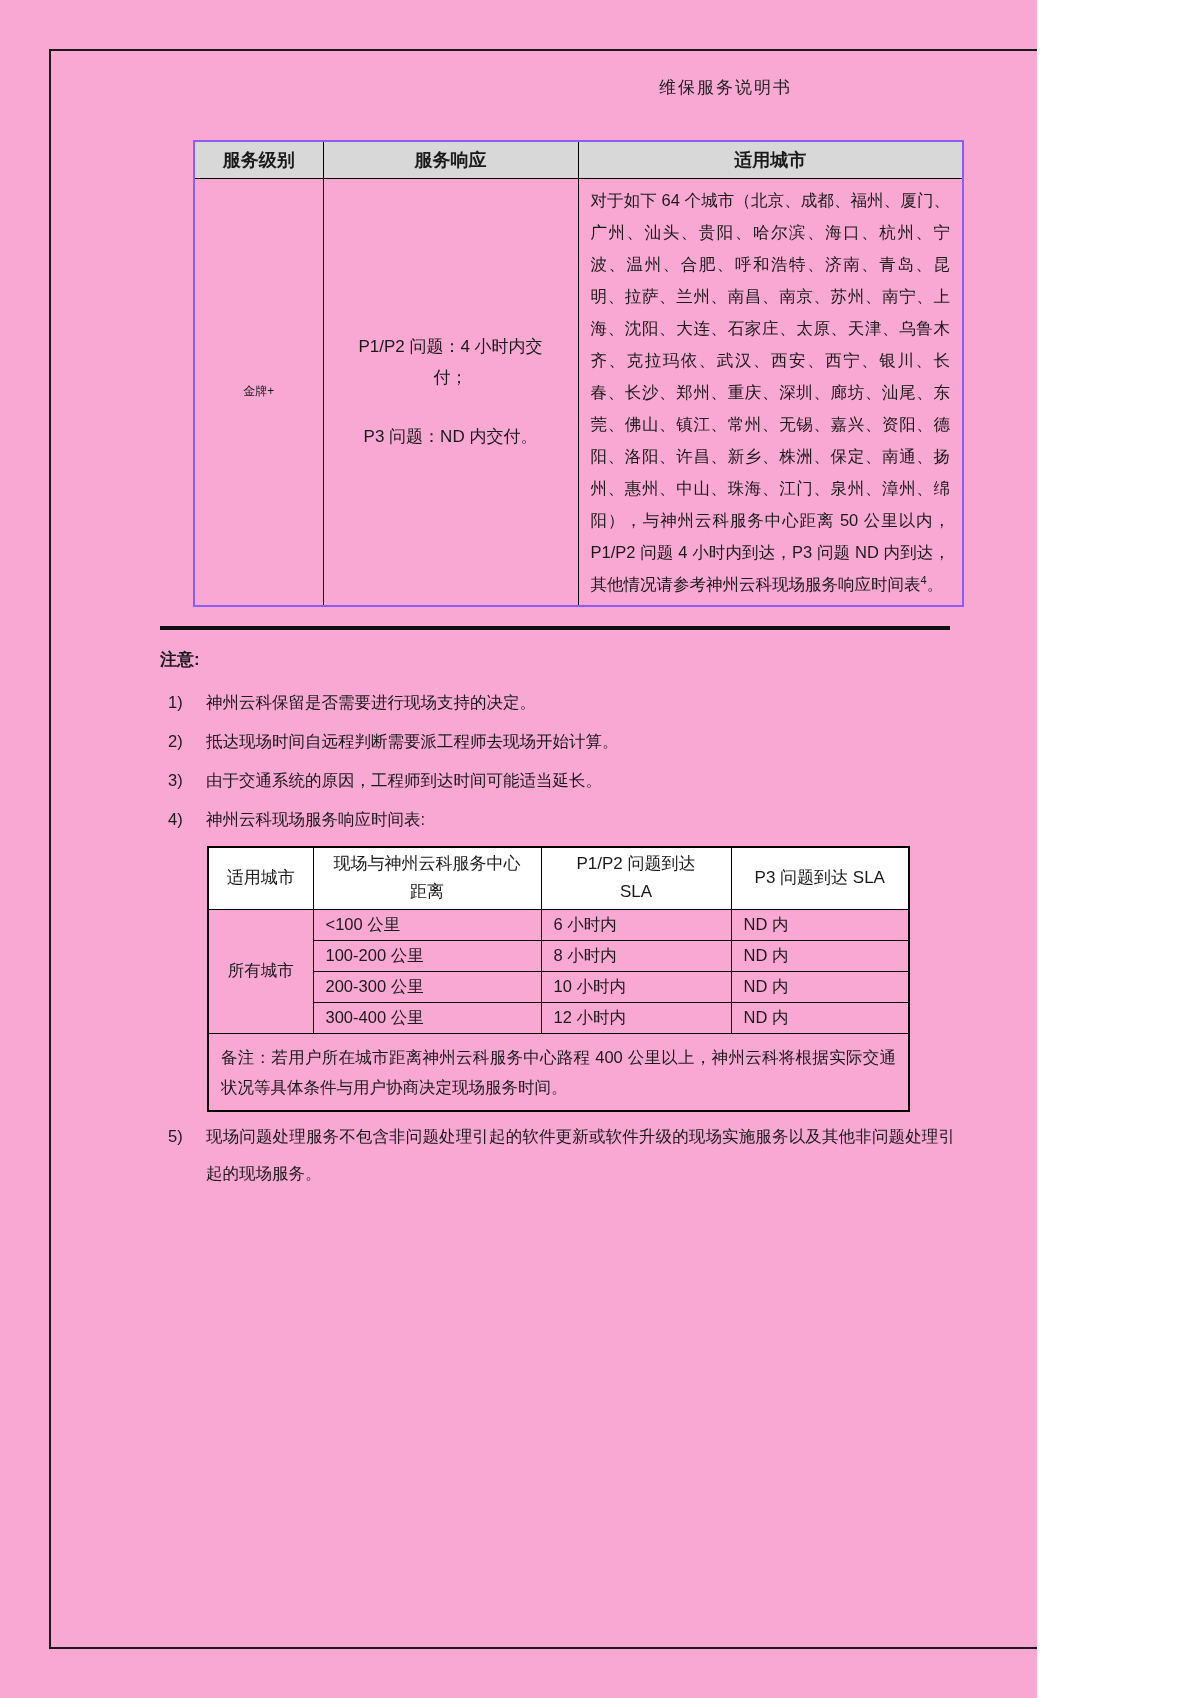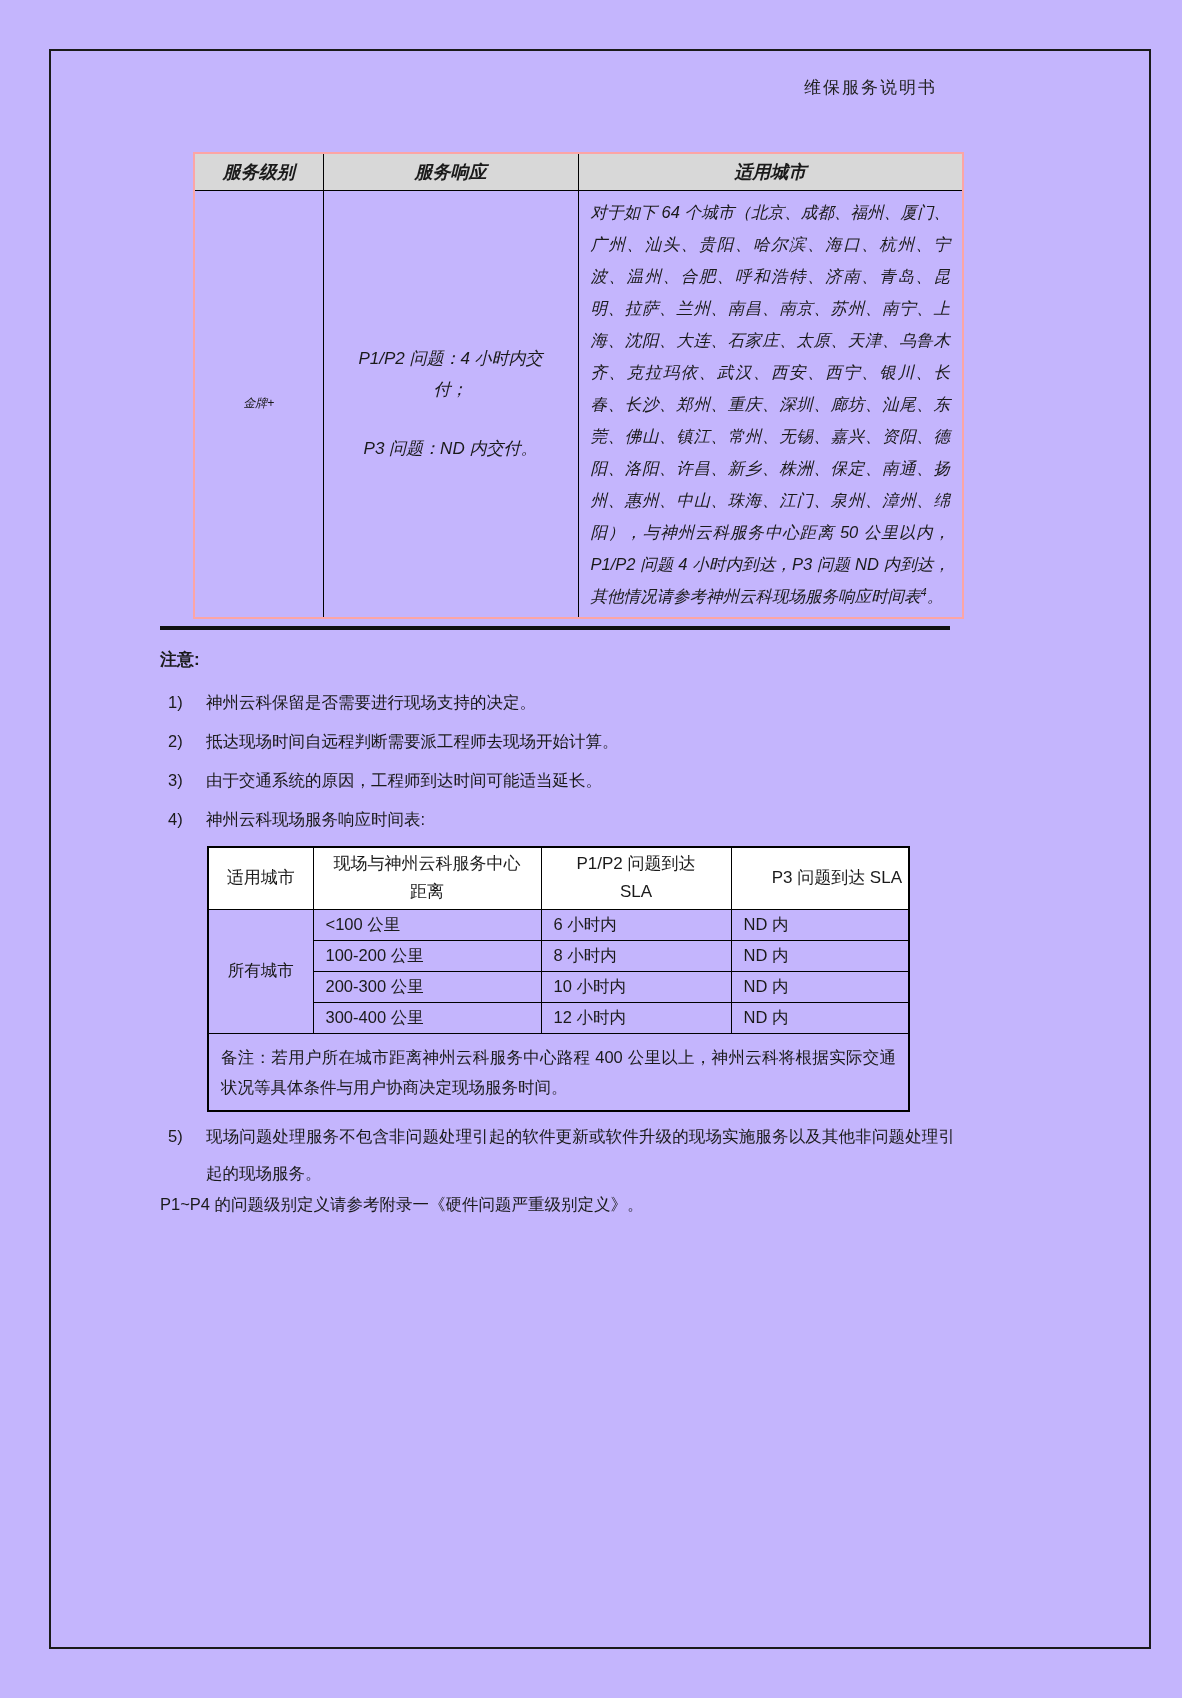--- a/index.html
+++ b/index.html
@@ -1,39 +1,38 @@
 <!DOCTYPE html>
 <html><head>
 <meta charset="utf-8">
 <style>
   html,body { margin:0; padding:0; background:#ffffff; }
   body {
     width:1200px; height:1698px;
     font-family:"Liberation Sans","DejaVu Sans",sans-serif;
     color:#1a1a1a;
   }
-  .page { position:relative; width:1182px; height:1698px; background:#c4b5fd; overflow:hidden; }
+  .page { position:relative; width:1037px; height:1698px; background:#f9a8d4; overflow:hidden; }
 
   .page-border {
     position:absolute; left:49px; top:49px; width:1102px; height:1600px;
     border:2px solid #1a1a1a; box-sizing:border-box;
   }
 
   .doc-header {
     position:absolute; top:76px; right:245px;
     font-family:"Liberation Serif","DejaVu Serif",serif;
     font-size:17px; letter-spacing:2px; color:#222;
   }
 
   
   .t1 {
-    position:absolute; left:193px; top:152px; width:769px;
+    position:absolute; left:193px; top:140px; width:769px;
     border-collapse:collapse; table-layout:fixed;
-    border:2px solid #fca5a5;
-    font-style:italic;
+    border:2px solid #8b5cf6;
   }
   .t1 th, .t1 td { border:1.5px solid #000; box-sizing:border-box; }
   .t1 th {
     background:#d8d8d8; font-weight:700; font-size:18px;
     height:37px; text-align:center; vertical-align:middle;
   }
   .t1 td { vertical-align:middle; }
   .c-level { text-align:center; font-size:12px; height:416px; }
   .c-resp  { text-align:center; font-size:17px; padding:0 22px; }
   .c-resp p { margin:0; line-height:31px; }
@@ -62,21 +61,21 @@
     border-collapse:collapse; table-layout:fixed;
     border:2px solid #000; font-size:16.5px;
   }
   .t2 th, .t2 td { border:1.5px solid #000; box-sizing:border-box; }
   .t2 thead th {
     font-weight:400; font-size:17px; text-align:center; vertical-align:middle;
     height:62px; line-height:28px; padding:0 6px; background:#fff;
   }
   .t2 thead th:nth-child(2) { padding:0 16px; }
   .t2 thead th:nth-child(3) { padding:0 28px; }
-  .t2 thead th:nth-child(4) { white-space:nowrap;text-align:right; }
+  .t2 thead th:nth-child(4) { white-space:nowrap; }
   .t2 td { vertical-align:middle; }
   .t2 .dcell { height:31px; padding-left:12px; text-align:left; }
   .t2 .scope { text-align:center; }
   .t2 .remark {
     padding:8px 12px; line-height:30px; text-align:justify; text-align-last:left;margin-top:36px;
   }
 
   .closing { position:absolute; left:160px; top:1194px; font-size:16.5px; }
 
   .footer {
@@ -182,16 +181,15 @@
         <td class="remark" colspan="4">备注：若用户所在城市距离神州云科服务中心路程 400 公里以上，神州云科将根据实际交通状况等具体条件与用户协商决定现场服务时间。</td>
       </tr>
     </tbody>
   </table>
 
   <div class="note-item ni-5">
     <span class="num">5)</span>
     <span class="txt">现场问题处理服务不包含非问题处理引起的软件更新或软件升级的现场实施服务以及其他非问题处理引起的现场服务。</span>
   </div>
 
-  <div class="closing">P1~P4 的问题级别定义请参考附录一《硬件问题严重级别定义》。</div>
 
 
 </div>
 
 </body></html>

